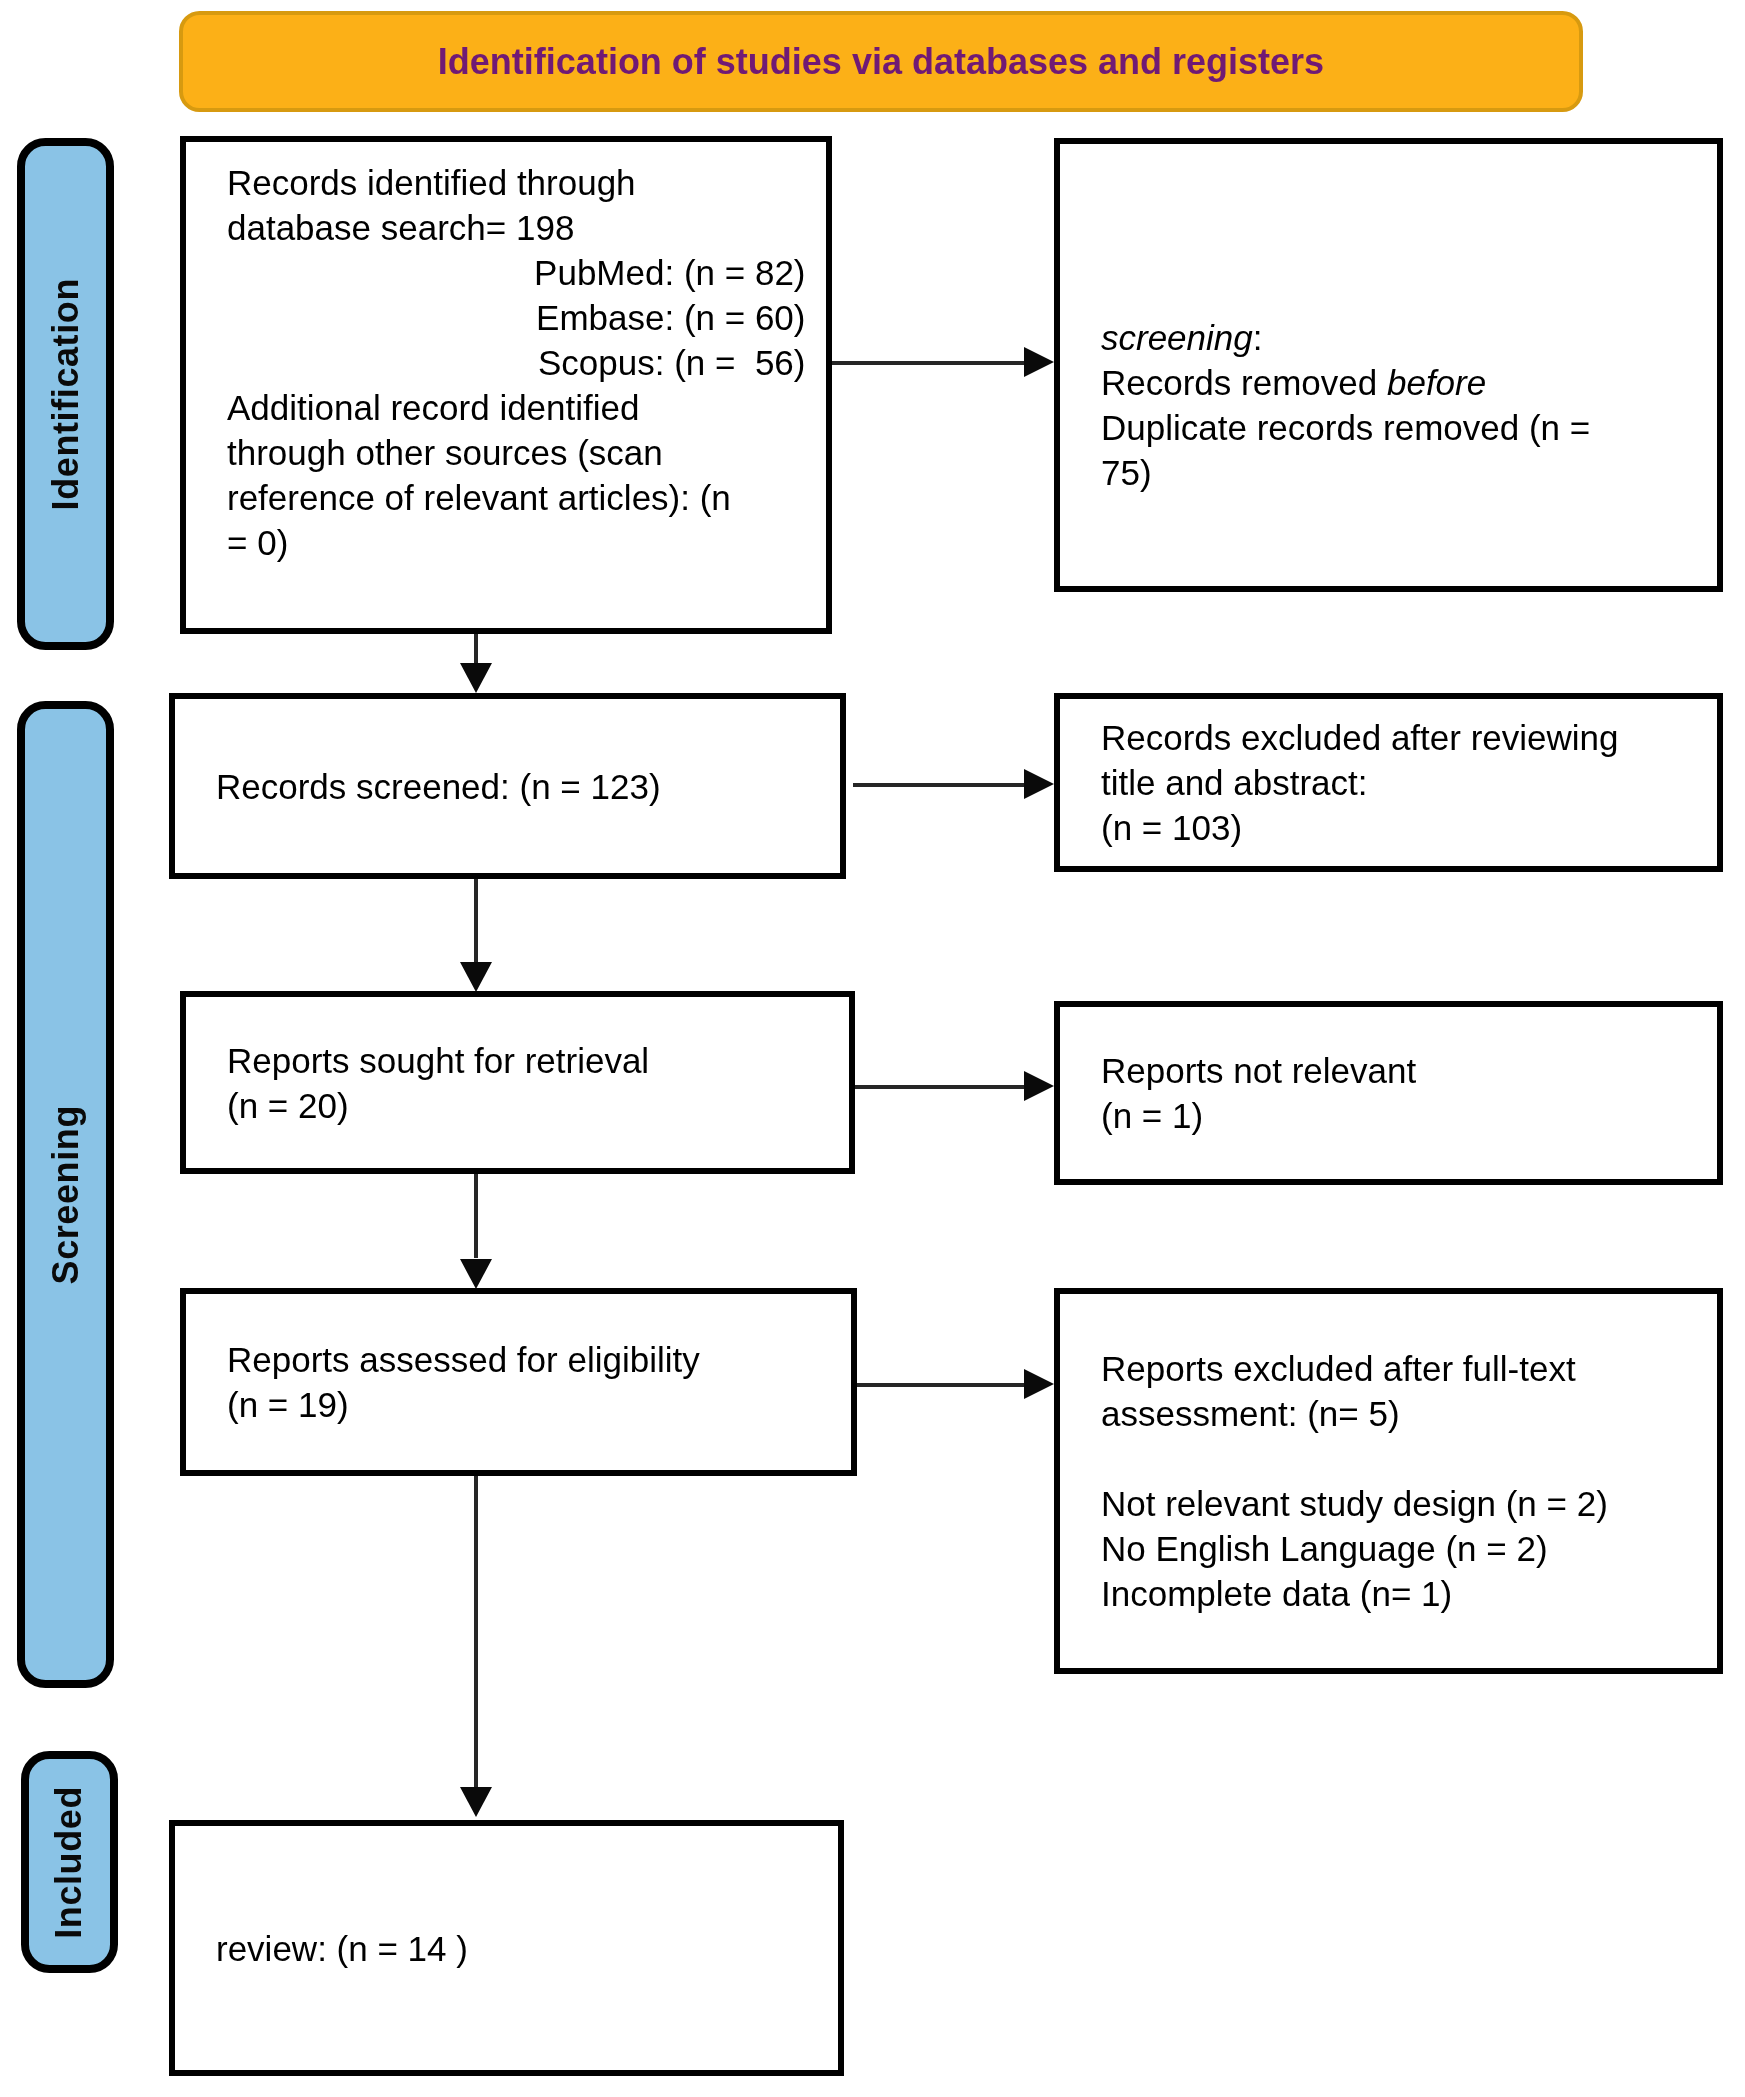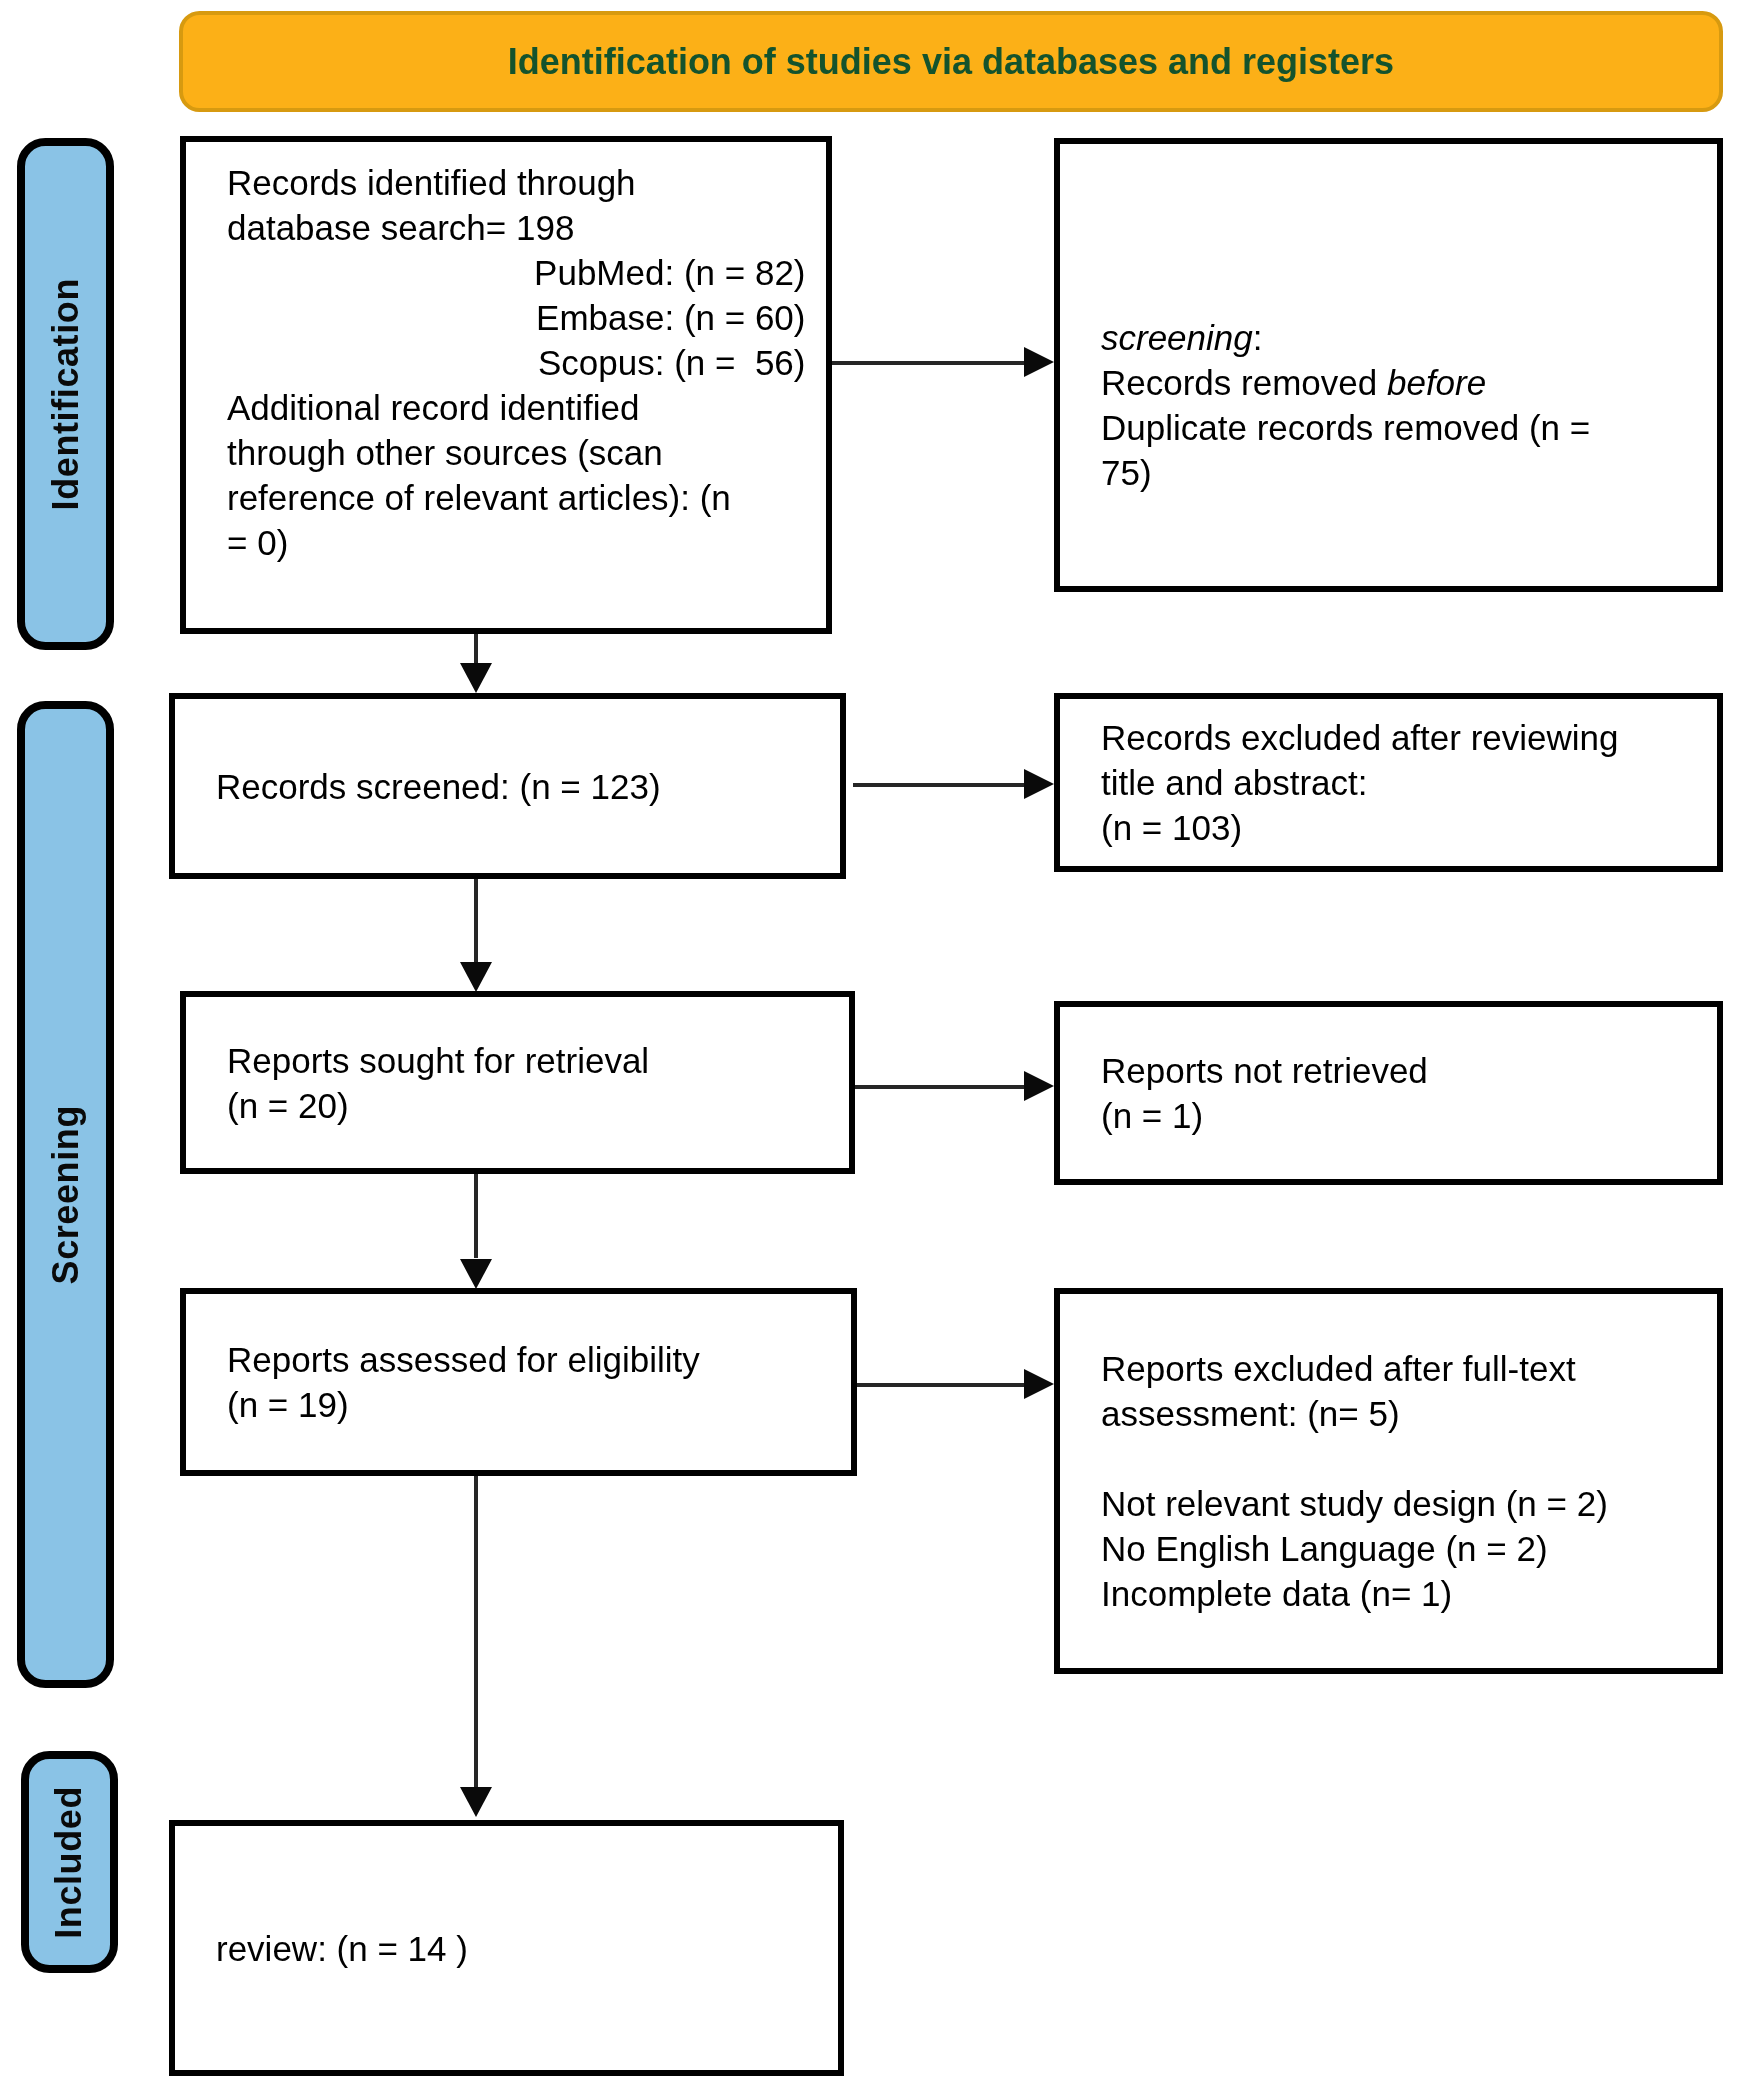--- a/index.html
+++ b/index.html
@@ -4,25 +4,25 @@
 <style>
   html,body{margin:0;padding:0;background:#ffffff;}
   #canvas{
     position:relative;
     width:1746px;height:2097px;
     background:#ffffff;
     font-family:"Liberation Sans", sans-serif;
     color:#000;
   }
   .banner{
-    position:absolute;left:179px;top:11.4px;width:1544px;height:101px;
+    position:absolute;left:179px;top:11.4px;width:1404px;height:101px;
     background:#FCB017;border:4.5px solid #D79A10;border-radius:20.5px;
     display:flex;align-items:center;justify-content:center;
     box-sizing:border-box;
-    font-size:36px;font-weight:bold;color:#14532d;
+    font-size:36px;font-weight:bold;color:#701a75;
   }
   .stage{
     position:absolute;background:#8AC3E6;border:8px solid #000;border-radius:28.4px;
     box-sizing:border-box;display:flex;align-items:center;justify-content:center;
   }
   .stage-label{
     writing-mode:vertical-rl;transform:rotate(180deg);
     font-size:36px;font-weight:bold;color:#0a0a0a;letter-spacing:0.6px;
   }
   .box{
@@ -96,21 +96,21 @@
     <div class="line">title and abstract:</div>
     <div class="line">(n = 103)</div>
   </div>
 
   <div class="box pad center" style="left:180px;top:991px;width:675px;height:183px;">
     <div class="line">Reports sought for retrieval</div>
     <div class="line">(n = 20)</div>
   </div>
 
   <div class="box pad center" style="left:1054px;top:1001px;width:669px;height:184px;">
-    <div class="line">Reports not retrieved</div>
+    <div class="line">Reports not relevant</div>
     <div class="line">(n = 1)</div>
   </div>
 
   <div class="box pad center" style="left:180px;top:1288px;width:677px;height:188px;">
     <div class="line">Reports assessed for eligibility</div>
     <div class="line">(n = 19)</div>
   </div>
 
   <div class="box pad center" style="left:1054px;top:1288px;width:669px;height:386px;">
     <div class="line">Reports excluded after full-text</div>

